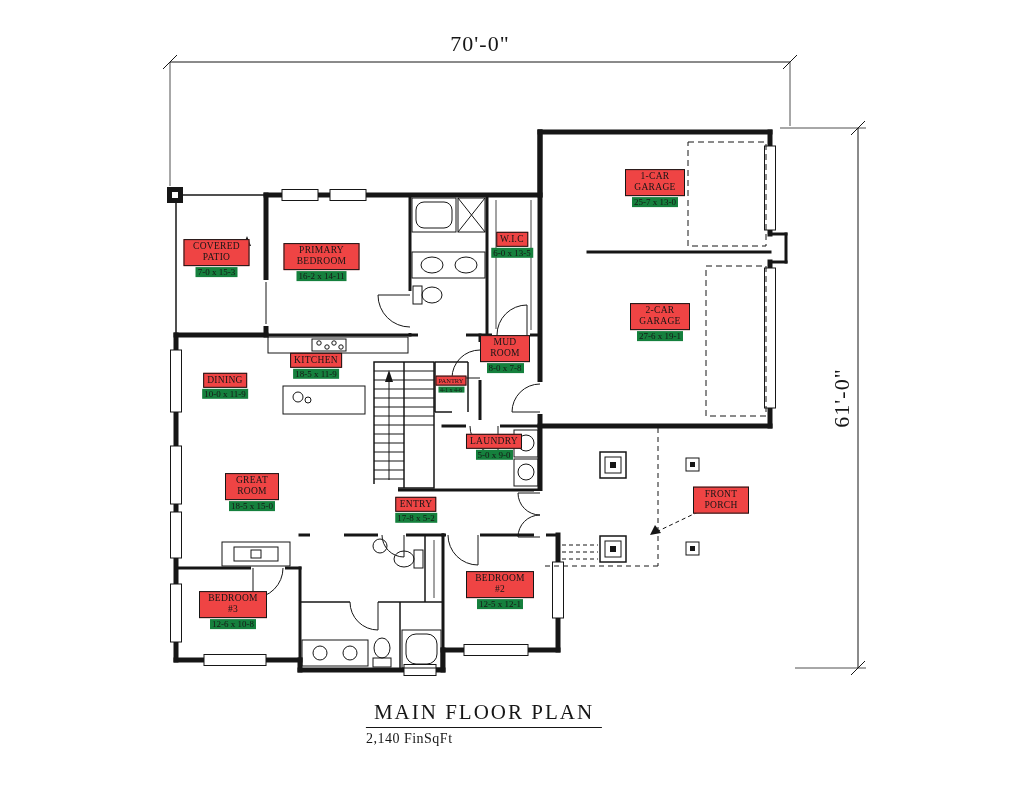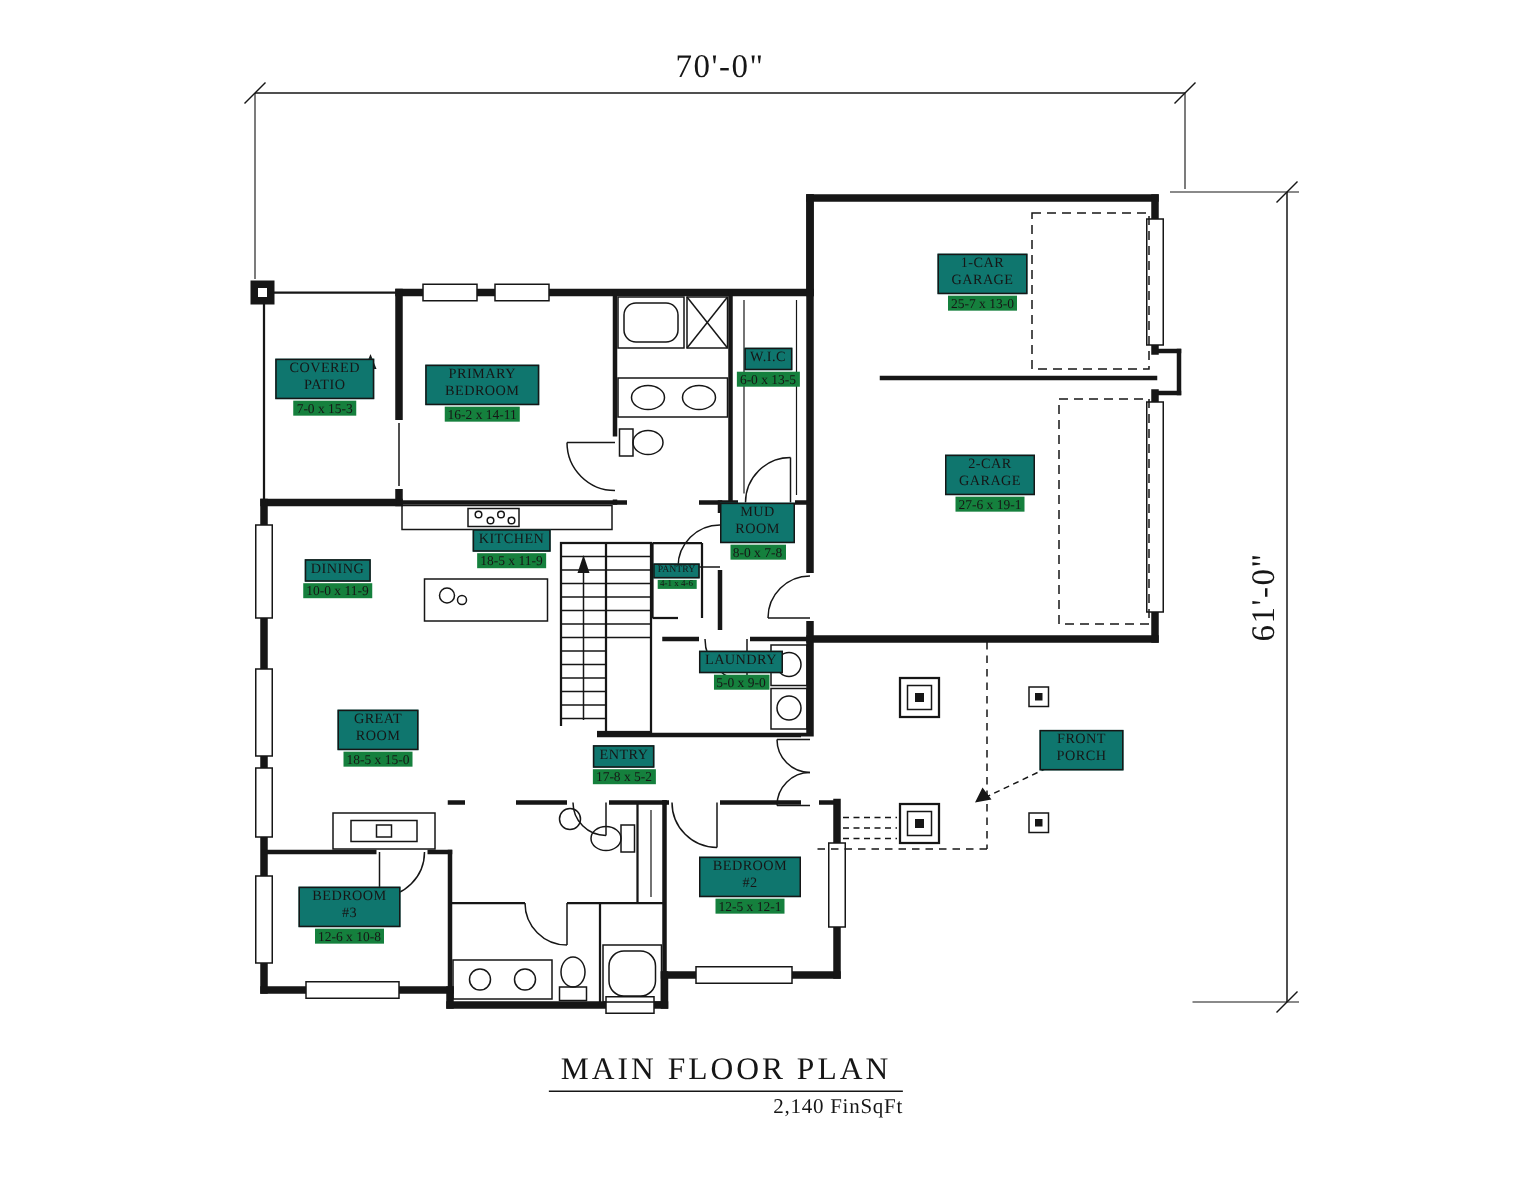--- a/index.html
+++ b/index.html
@@ -1,48 +1,48 @@
 <!DOCTYPE html>
 <html><head>
 <meta charset="utf-8">
 <style>
   html,body{margin:0;padding:0;background:#fff;}
   body{width:1024px;height:791px;font-family:"Liberation Serif", serif;color:#161616;}
   .plan-canvas{position:relative;width:1024px;height:791px;background:#fff;overflow:hidden;}
   .plan-canvas svg{position:absolute;left:0;top:0;}
 
   .room-label{position:absolute;transform:translate(-50%,-50%);display:flex;flex-direction:column;align-items:center;gap:1px;z-index:5;}
-  .room-name{border:1px solid #161616;background:#0f766e;font-size:9.5px;letter-spacing:.3px;padding:1px 3px;text-align:center;line-height:1.2;white-space:normal;}
+  .room-name{border:1px solid #161616;background:#ef4444;font-size:9.5px;letter-spacing:.3px;padding:1px 3px;text-align:center;line-height:1.2;white-space:normal;}
   .room-name.nw{white-space:nowrap;}
   .room-dims{font-size:9px;background:#15803d;padding:0 2px;white-space:nowrap;text-align:center;}
   .room-label.small .room-name{font-size:6.5px;padding:0 2px;letter-spacing:0;}
   .room-label.small .room-dims{font-size:6px;}
   .w68{width:68px}.w58{width:58px}.w52{width:52px}.w48{width:48px}.w46{width:46px}.w42{width:42px}.w60{width:60px}
 
   .lbl-covered-patio{left:206px;top:258px;padding-left:21px;}
   .lbl-primary-bedroom{left:310px;top:262px;padding-left:23px;}
   .lbl-wic{left:512px;top:245px;}
   .lbl-garage-1{left:655px;top:188px;}
   .lbl-garage-2{left:660px;top:322px;}
   .lbl-mud-room{left:505px;top:354px;}
-  .lbl-kitchen{left:341px;top:366px;justify-content:center;}
+  .lbl-kitchen{left:316px;top:366px;justify-content:center;}
   .lbl-dining{left:225px;top:386px;align-items:center;}
   .lbl-pantry{left:451px;top:384px;}
   .lbl-laundry{left:494px;top:447px;}
   .lbl-great-room{left:252px;top:492px;}
   .lbl-entry{left:416px;top:510px;align-items:center;}
   .lbl-front-porch{left:721px;top:500px;}
   .lbl-bedroom-2{left:500px;top:590px;}
   .lbl-bedroom-3{left:233px;top:610px;}
 
   .dim-label{position:absolute;font-size:22px;letter-spacing:1px;z-index:6;background:#fff;padding:0 4px;}
   .dim-top{left:480px;top:44px;transform:translate(-50%,-50%);}
   .dim-right{left:842px;top:398px;transform:translate(-50%,-50%) rotate(-90deg);}
 
-  .title-block{position:absolute;left:484px;top:700px;transform:translateX(-50%);text-align:right;z-index:6;}
+  .title-block{position:absolute;left:484px;top:700px;transform:translateX(-50%);text-align:left;z-index:6;}
   .title-main{font-size:21px;letter-spacing:2px;border-bottom:1.5px solid #161616;padding:0 8px 2px;display:inline-block;}
   .title-sub{font-size:14px;margin-top:3px;letter-spacing:.5px;}
 </style>
 </head>
 <body>
 
 <div class="plan-canvas">
 
   <svg width="1024" height="791" viewBox="0 0 1024 791">
 

